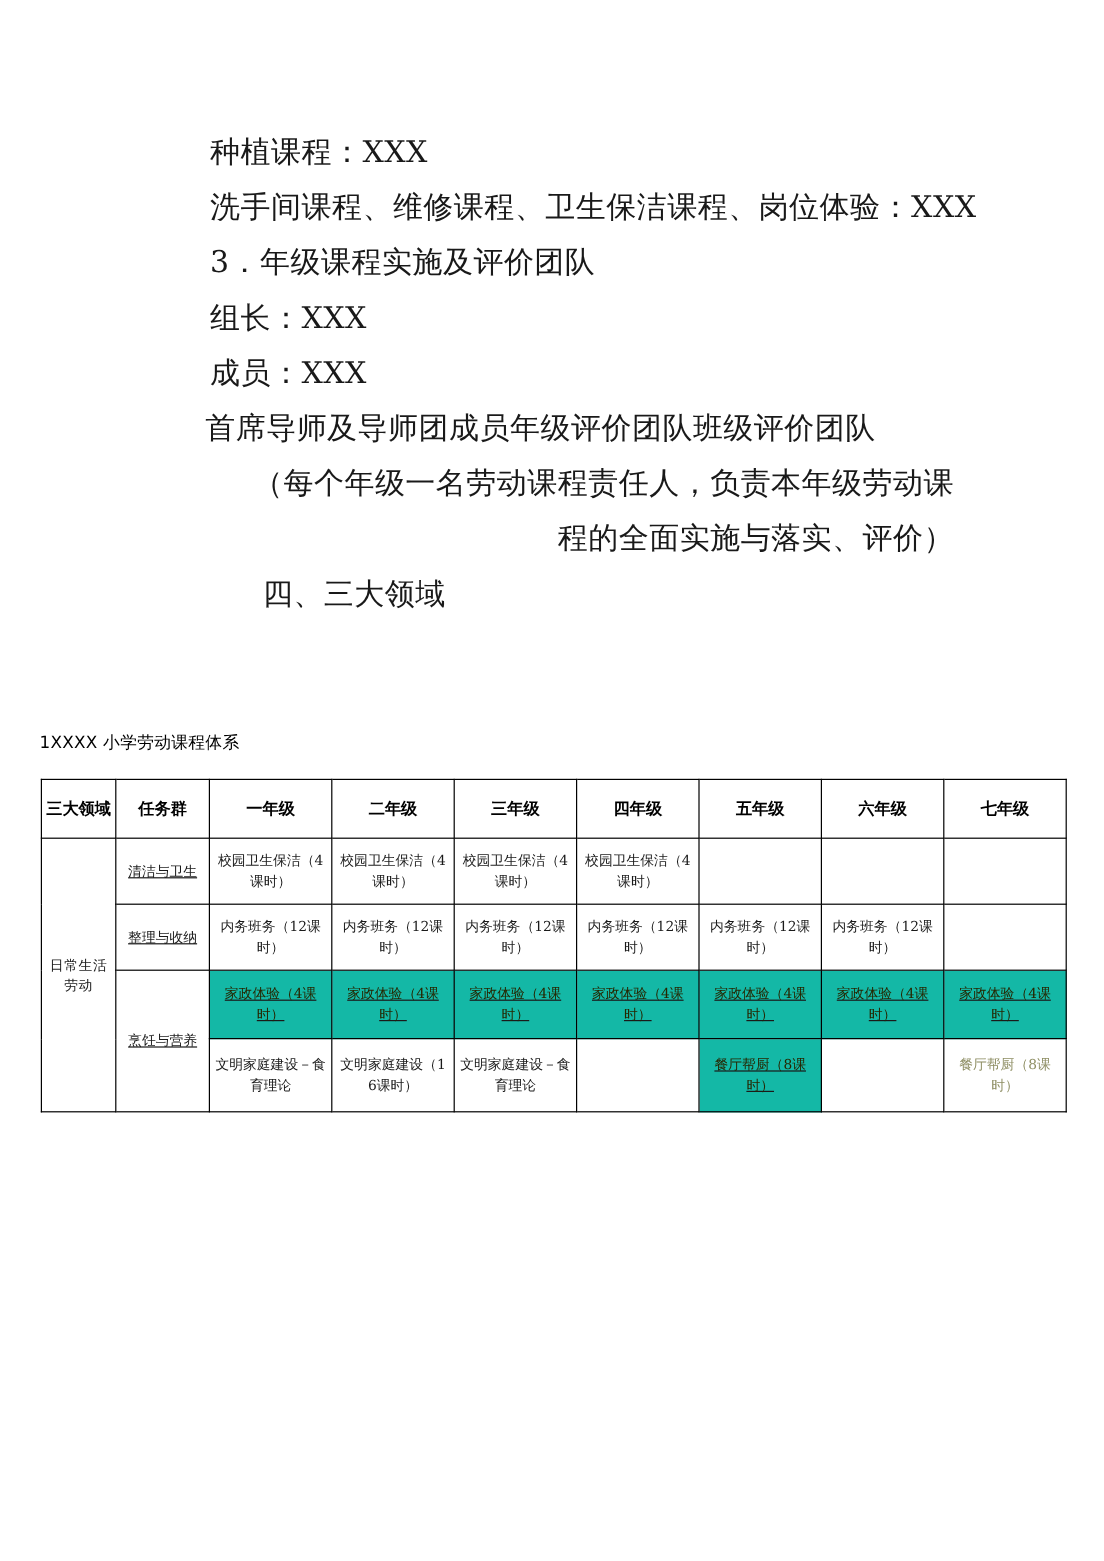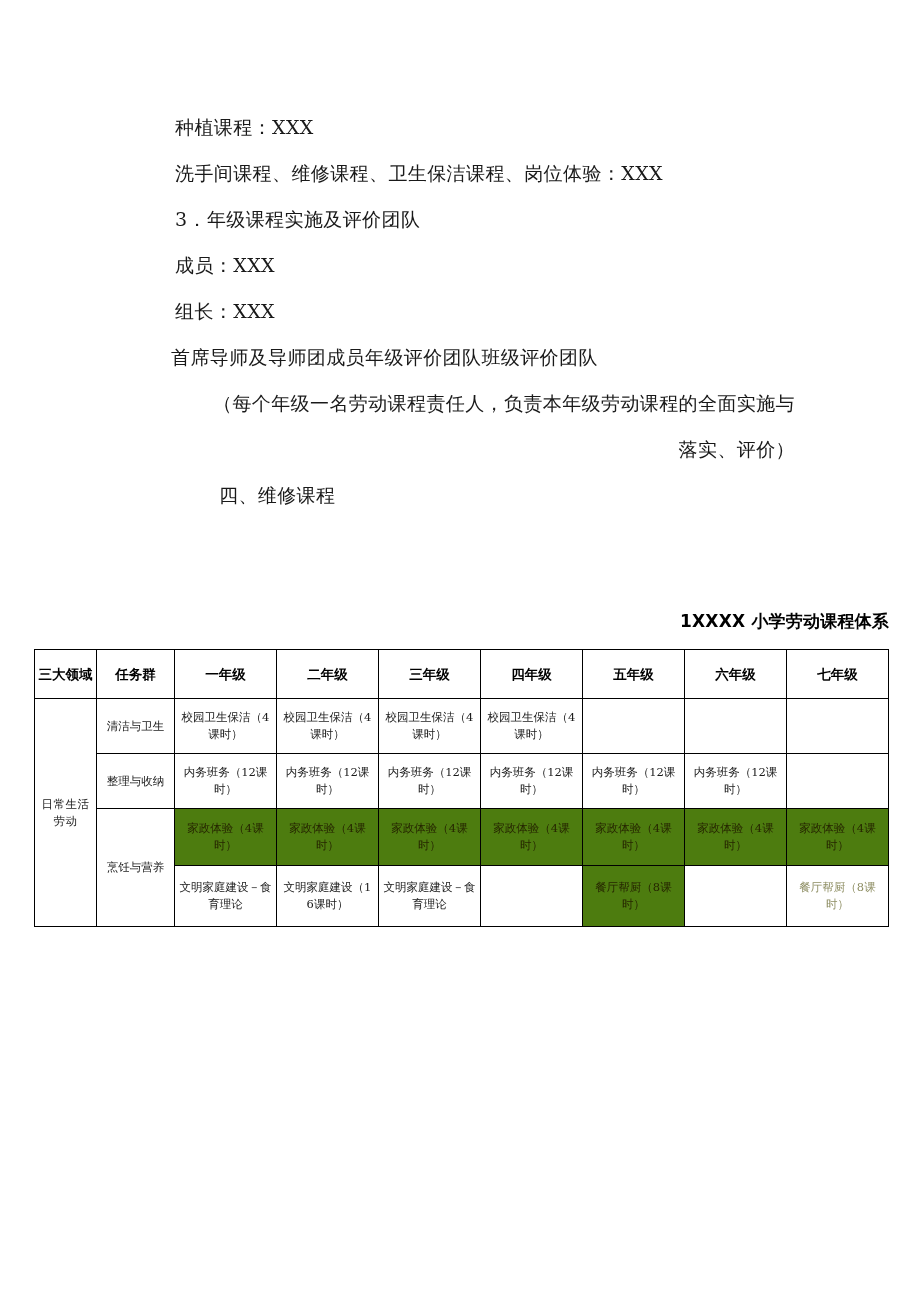--- a/index.html
+++ b/index.html
@@ -25,21 +25,21 @@
 
   
   .body-text {
     position: absolute;
     left: 175px;
     top: 104px;
     width: 620px;
   }
   .para {
     font-family: "DejaVu Serif", "Liberation Serif", serif;
-    font-size: 19px;
+    font-size: 25px;
     line-height: 46px;
     letter-spacing: 0.4px;
     white-space: nowrap;
     color: #191919;
   }
   .para.wrap {
     white-space: normal;
     line-height: 46px;
     text-align: right;
   }
@@ -47,24 +47,24 @@
   .para.indent2 { text-indent: 22px; }
   .para.indent3 { text-indent: 44px; }
   .para.tight { margin-left: -4px; }
 
   
   .table-title {
     position: absolute;
     left: 33px;
     top: 610px;
     width: 856px;
-    text-align: right;
+    text-align: left;
     font-family: "DejaVu Sans", "Liberation Sans", sans-serif;
-    font-weight: bold;
-    font-size: 17px;
+    font-weight: normal;
+    font-size: 14px;
     letter-spacing: 0.2px;
     color: #000;
   }
 
   
   .tbl-wrap {
     position: absolute;
     left: 34px;
     top: 649px;
     width: 740px;
@@ -99,23 +99,25 @@
     font-size: 15.5px;
     line-height: 26px;
     letter-spacing: 0.5px;
     word-break: break-all;
   }
   td.task-cell {
     font-size: 12.5px;
     text-align: left;
     padding-left: 5px;
     line-height: 17px;
+    text-decoration: underline;
   }
   td.hl {
-    background: #4d7c0f;
+    background: #14b8a6;
+    text-decoration: underline;
   }
   td.hl .cell-txt { color: #262600; }
   td.olive .cell-txt { color: #8e8e63; }
   .cell-txt { display: block; }
   tr.r1 td { height: 50px; }
   tr.r2 td { height: 50px; }
   tr.r3 td { height: 52px; }
   tr.r4 td { height: 56px; }
 
   
@@ -125,25 +127,25 @@
 </style>
 </head>
 <body>
 
 <div class="page">
 
   <div class="body-text">
     <div class="para indent1">种植课程：XXX</div>
     <div class="para indent1">洗手间课程、维修课程、卫生保洁课程、岗位体验：XXX</div>
     <div class="para indent1">3．年级课程实施及评价团队</div>
+    <div class="para indent1">组长：XXX</div>
     <div class="para indent1">成员：XXX</div>
-    <div class="para indent1">组长：XXX</div>
     <div class="para indent1 tight">首席导师及导师团成员年级评价团队班级评价团队</div>
     <div class="para wrap indent2">（每个年级一名劳动课程责任人，负责本年级劳动课程的全面实施与落实、评价）</div>
-    <div class="para indent3">四、维修课程</div>
+    <div class="para indent3">四、三大领域</div>
   </div>
 
   <div class="table-title">1XXXX 小学劳动课程体系</div>
 
   <div class="tbl-wrap">
     <table class="course">
       <colgroup>
         <col class="c-domain">
         <col class="c-task">
         <col class="c-grade">

